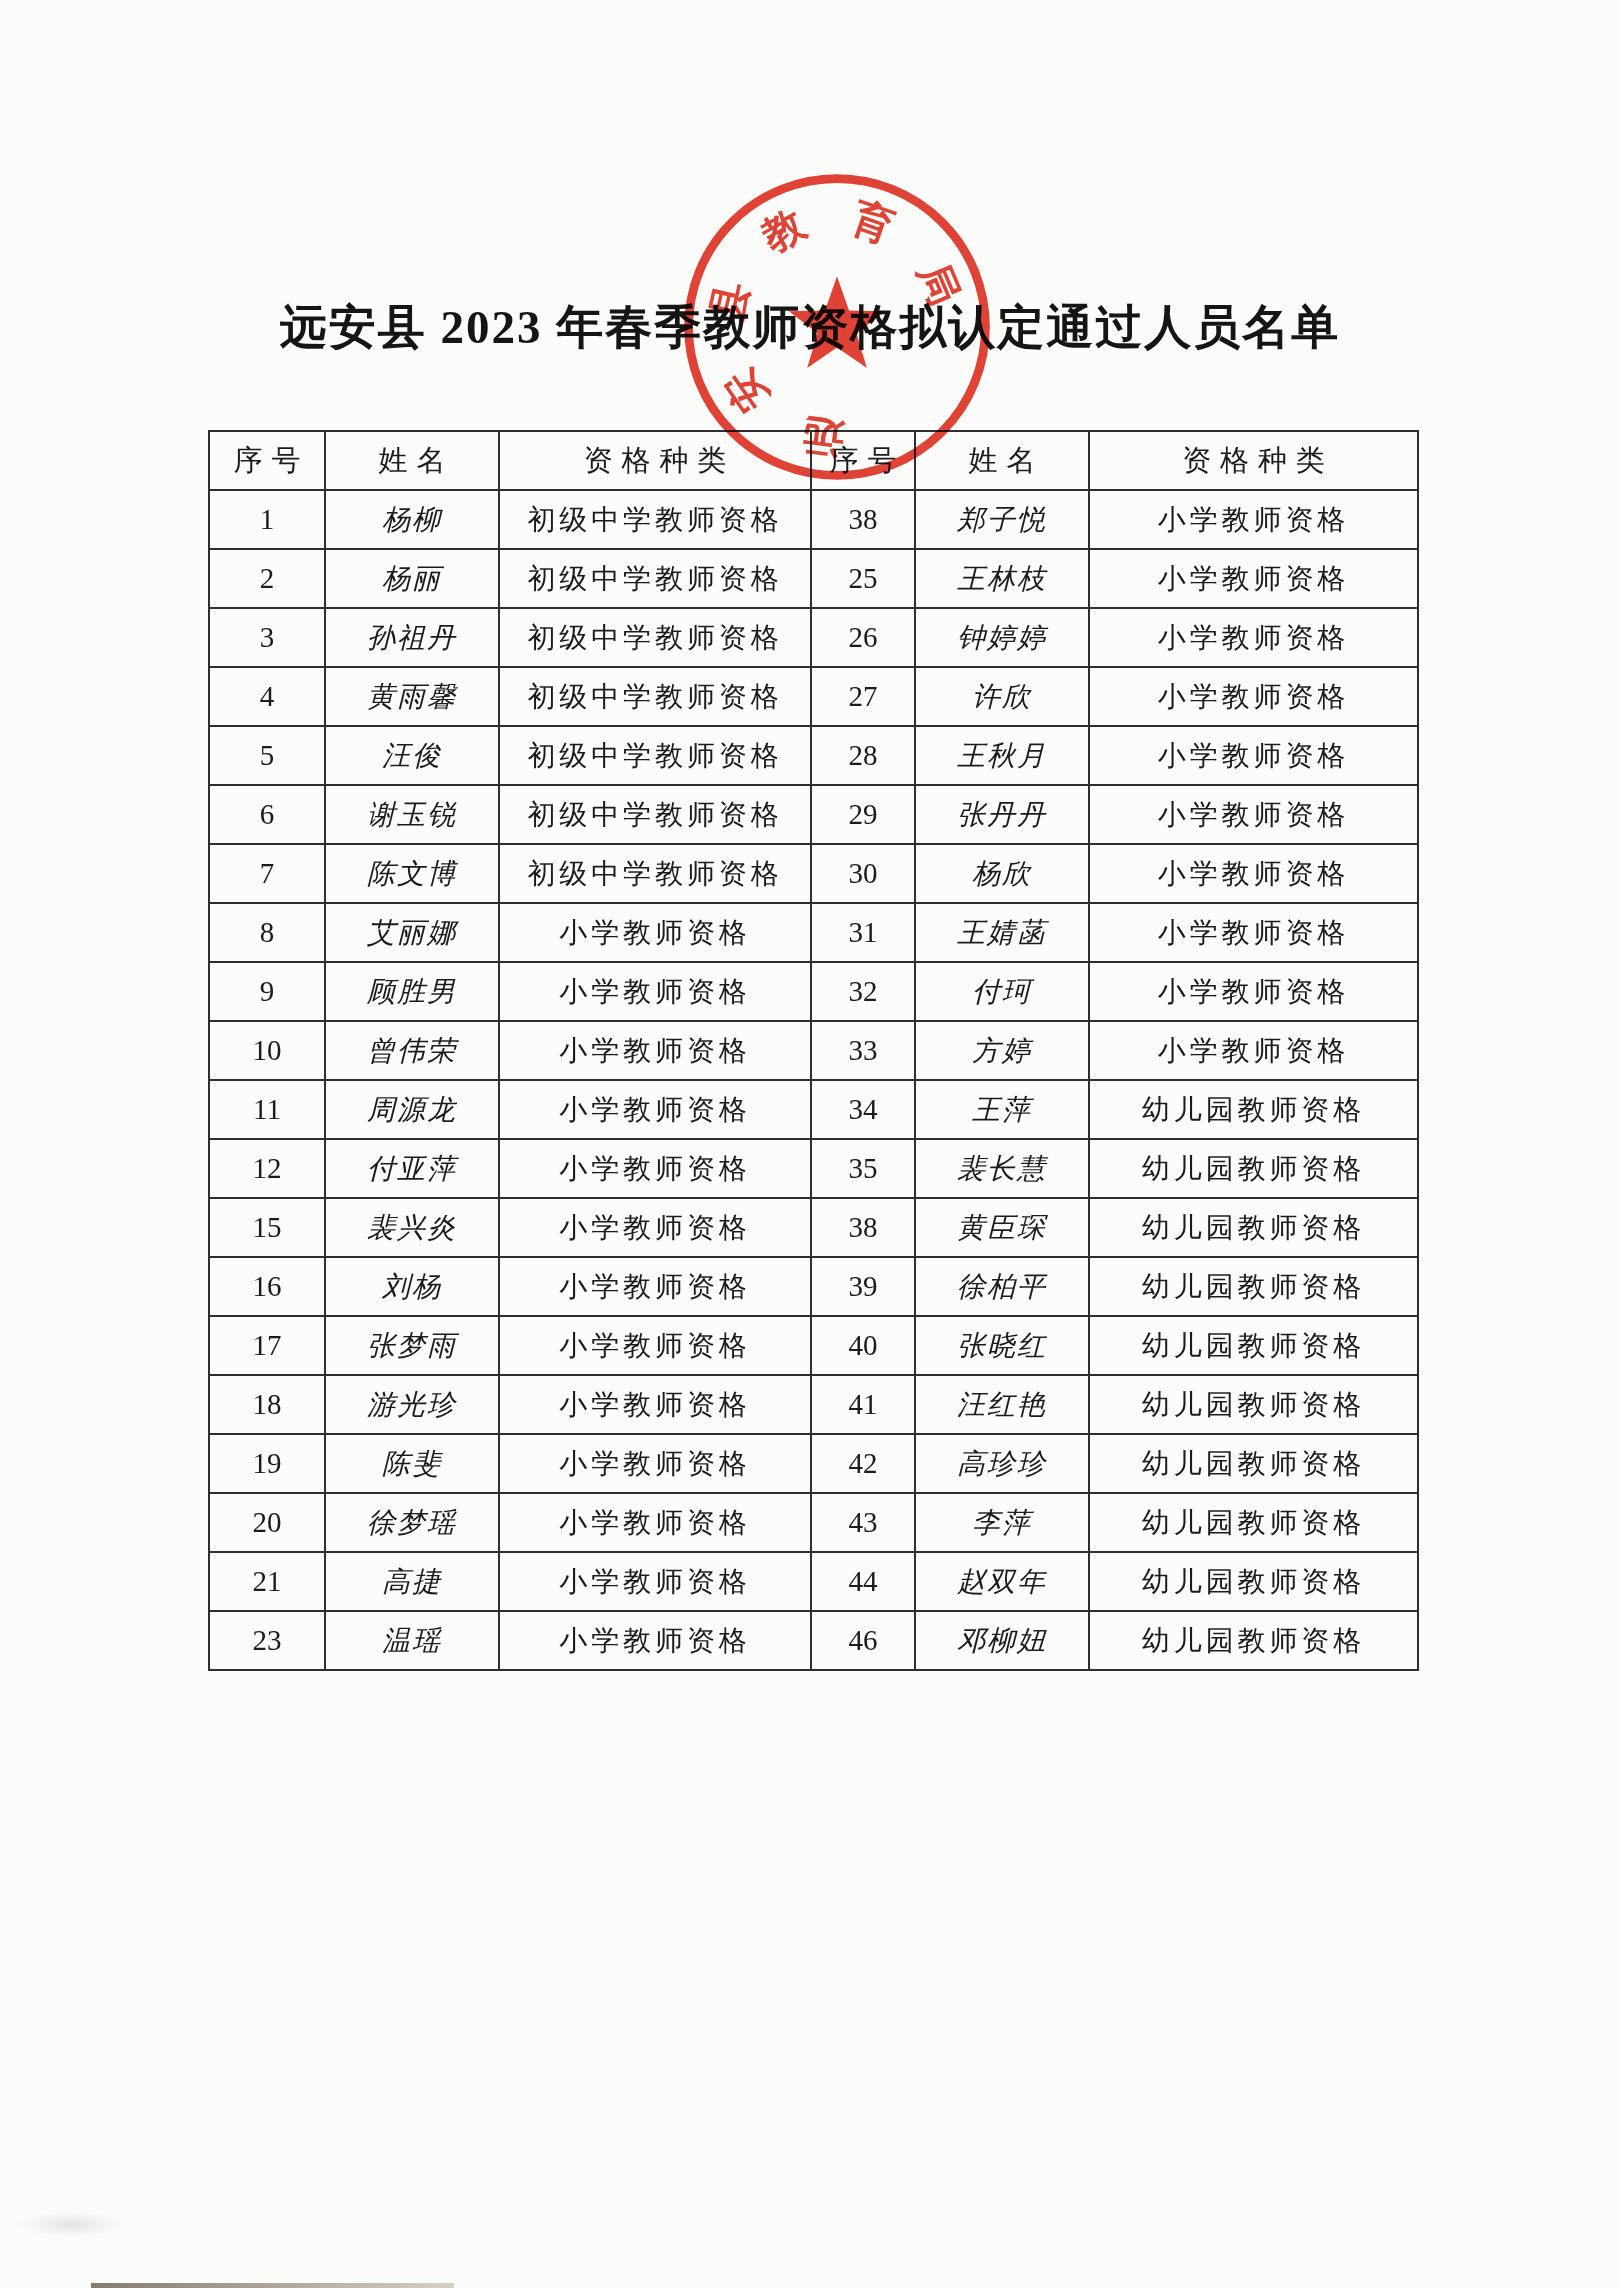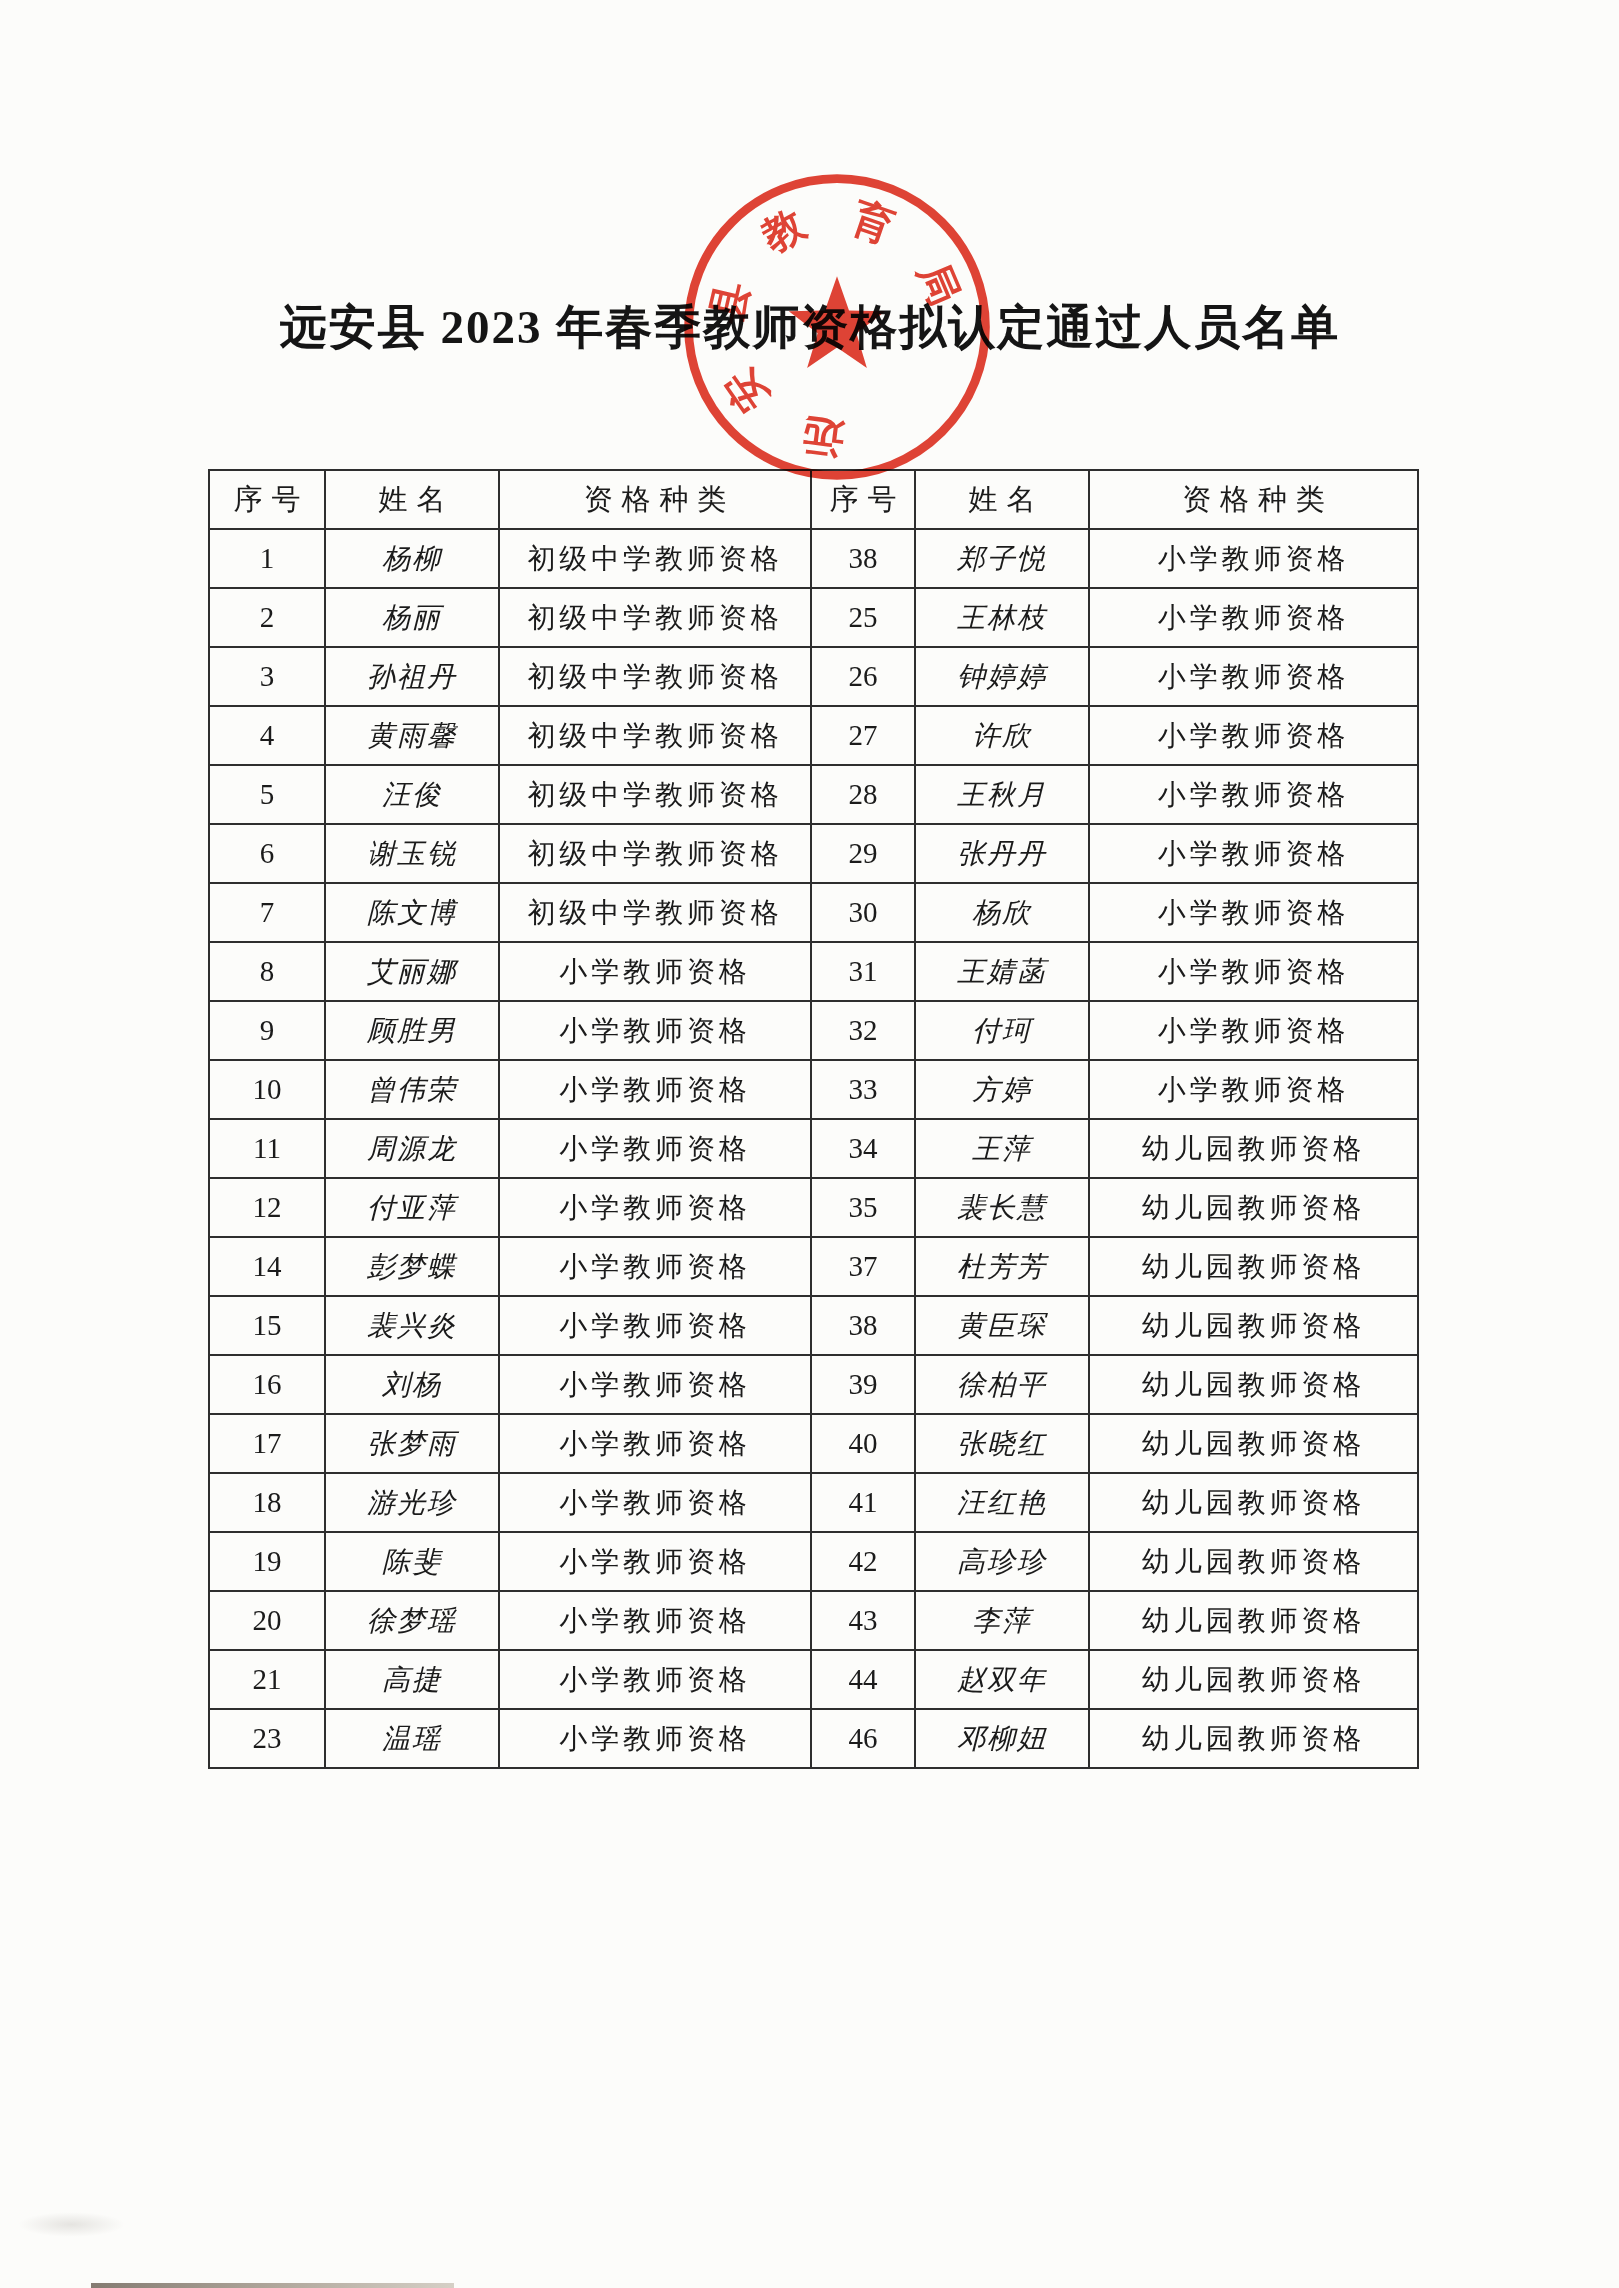--- a/index.html
+++ b/index.html
@@ -16,21 +16,21 @@
     text-align:center;
     font-size:47px;font-weight:bold;letter-spacing:2px;
     color:#151515;white-space:nowrap;
     z-index:2;
   }
   .stamp{
     position:absolute;left:671px;top:161px;width:332px;height:332px;
     mix-blend-mode:multiply;opacity:.92;z-index:3;pointer-events:none;
   }
   .roster{
-    position:absolute;left:208px;top:469px;width:1208px;
+    position:absolute;left:208px;top:430px;width:1208px;
     border-collapse:collapse;table-layout:fixed;
     z-index:1;
   }
   .roster th,.roster td{
     border:2px solid #2e2e2e;
     text-align:center;vertical-align:middle;
     height:57px;padding:0;
     font-size:28px;font-weight:normal;
     overflow:hidden;white-space:nowrap;
   }
@@ -180,28 +180,20 @@
       </tr>
       <tr>
         <td class="c-serial">12</td>
         <td class="c-name">付亚萍</td>
         <td class="c-qual">小学教师资格</td>
         <td class="c-serial">35</td>
         <td class="c-name">裴长慧</td>
         <td class="c-qual">幼儿园教师资格</td>
       </tr>
       <tr>
-        <td class="c-serial">14</td>
-        <td class="c-name">彭梦蝶</td>
-        <td class="c-qual">小学教师资格</td>
-        <td class="c-serial">37</td>
-        <td class="c-name">杜芳芳</td>
-        <td class="c-qual">幼儿园教师资格</td>
-      </tr>
-      <tr>
         <td class="c-serial">15</td>
         <td class="c-name">裴兴炎</td>
         <td class="c-qual">小学教师资格</td>
         <td class="c-serial">38</td>
         <td class="c-name">黄臣琛</td>
         <td class="c-qual">幼儿园教师资格</td>
       </tr>
       <tr>
         <td class="c-serial">16</td>
         <td class="c-name">刘杨</td>

